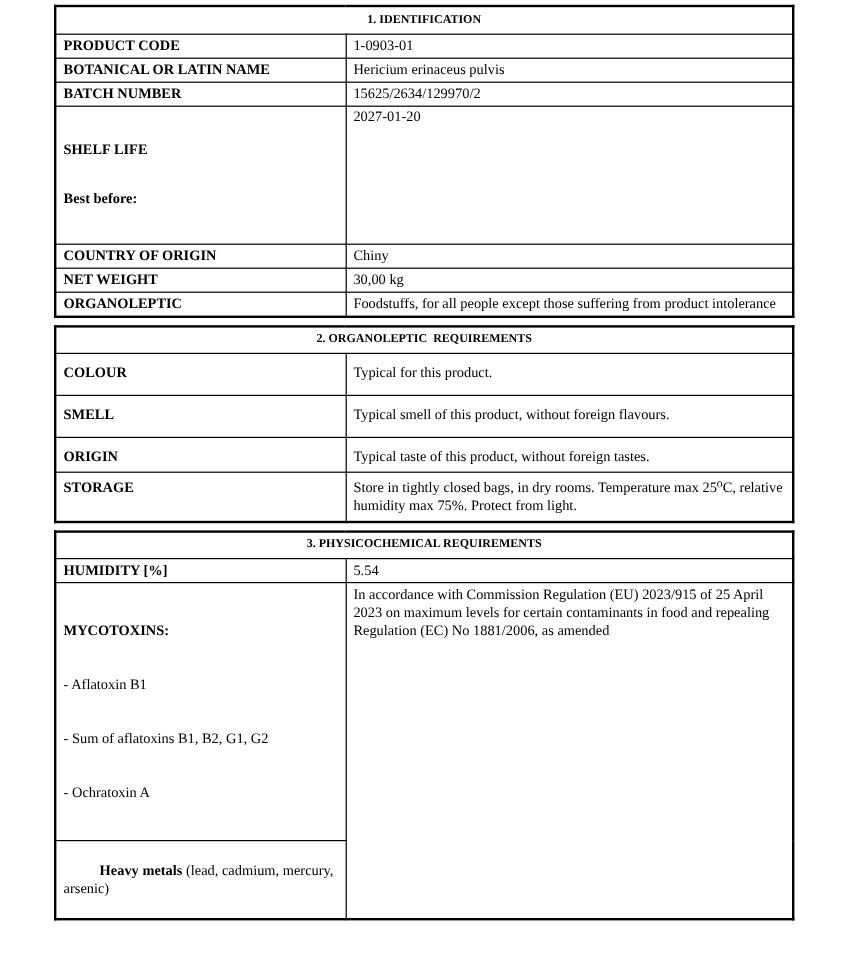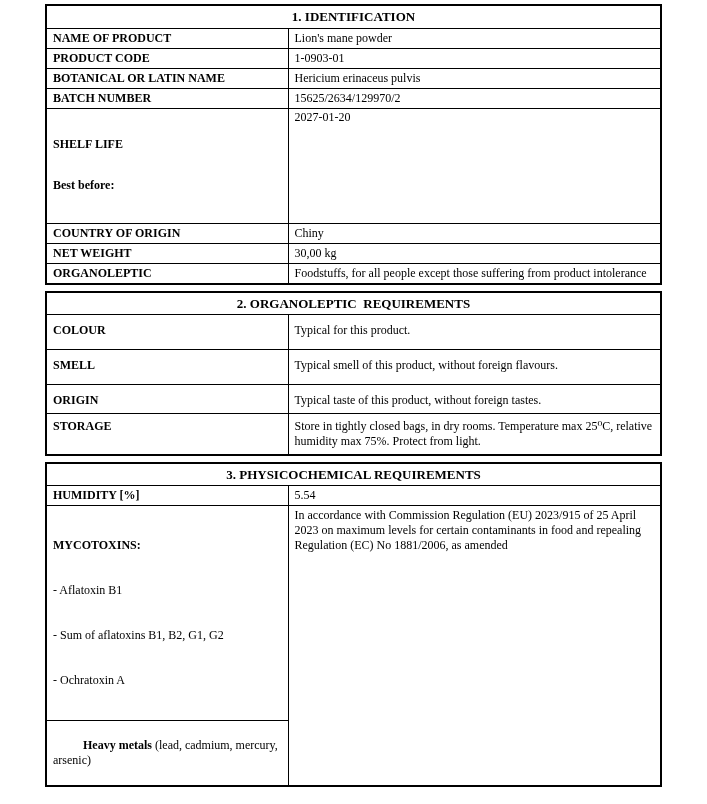--- a/index.html
+++ b/index.html
@@ -33,21 +33,21 @@
     white-space: pre-wrap;
     line-height: 1.25;
     overflow: hidden;
   }
   col.c1 { width: 242px; }
   tr.title-row td {
     height: 23px;
     text-align: center;
     vertical-align: middle;
     font-weight: bold;
-    font-size: 13px;
+    font-size: 10px;
     padding: 2px;
   }
   .label { font-weight: bold; }
   .b { font-weight: bold; }
 
   
   tr.r19 td { height: 19px; }
   tr.r27 td { height: 27px; line-height: 1.15; }
 
   
@@ -71,24 +71,20 @@
 <div class="doc">
 
   <table class="sec">
     <colgroup>
         <col class="c1">
         <col>
       </colgroup>
     <tbody>
       <tr class="title-row">
         <td colspan="2">1. IDENTIFICATION</td>
-      </tr>
-      <tr class="r19">
-        <td class="label">NAME OF PRODUCT</td>
-        <td>Lion's mane powder</td>
       </tr>
       <tr class="r19">
         <td class="label">PRODUCT CODE</td>
         <td>1-0903-01</td>
       </tr>
       <tr class="r19">
         <td class="label">BOTANICAL OR LATIN NAME</td>
         <td>Hericium erinaceus pulvis</td>
       </tr>
       <tr class="r19">

